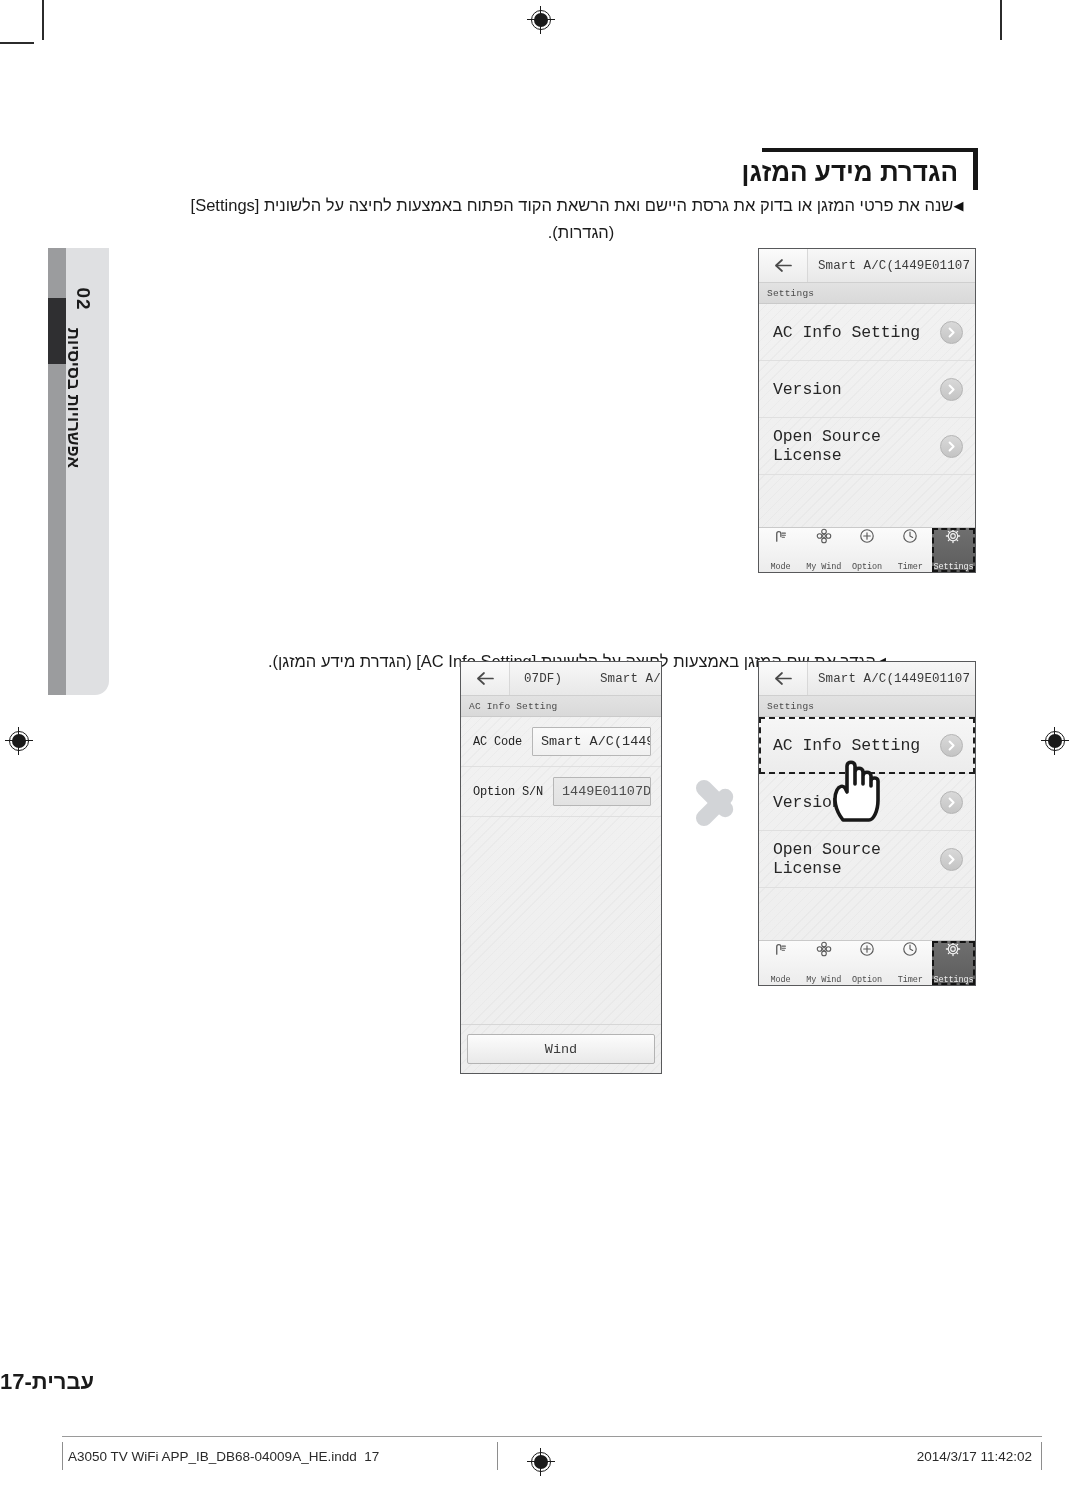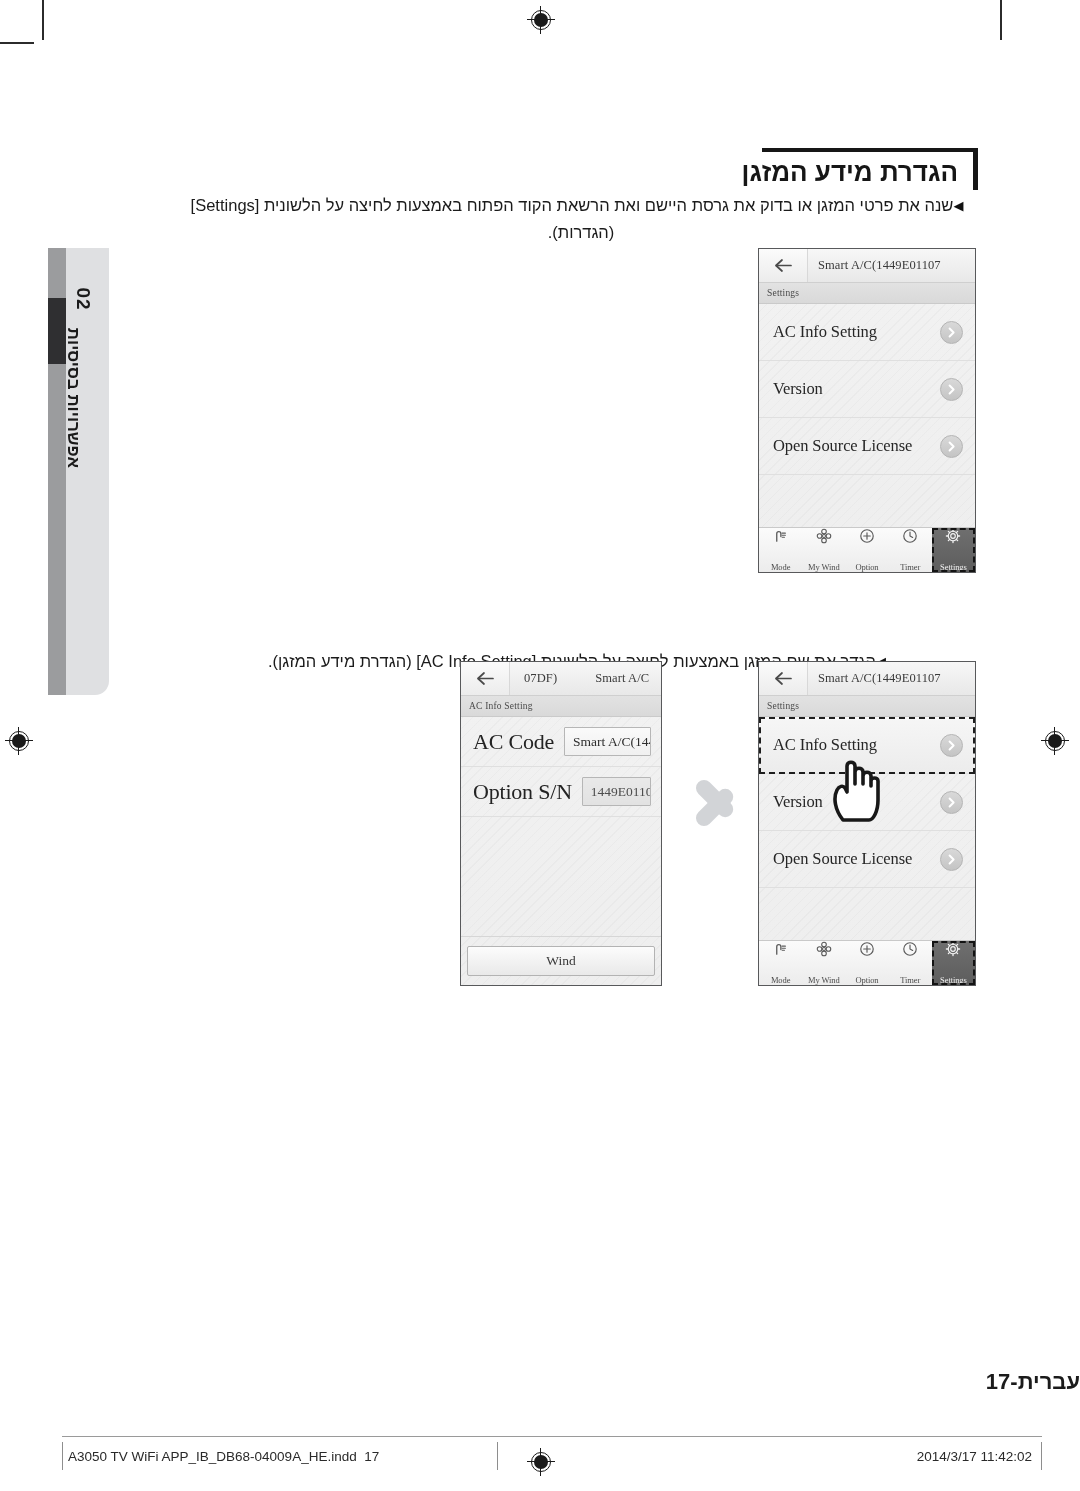--- a/index.html
+++ b/index.html
@@ -197,21 +197,21 @@
     transform-origin: 8px 8px;
   }
 
   
   .phone {
     position: absolute;
     background: #ec4899;
     border: 1.4px solid #58595b;
     box-sizing: border-box;
     overflow: hidden;
-    font-family: Liberation Serif, serif;
+    font-family: Liberation Mono, monospace;
     direction: ltr;
   }
   .phone-body {
     position: absolute;
     left: 0; right: 0; top: 0; bottom: 0;
     background:
       repeating-linear-gradient(-45deg,
         rgba(0,0,0,0.022) 0px,
         rgba(0,0,0,0.022) 1px,
         rgba(0,0,0,0) 1px,
@@ -303,21 +303,21 @@
   .field-row {
     position: relative;
     height: 50px;
     display: flex;
     align-items: center;
     padding: 0 10px 0 12px;
     border-bottom: 1px solid #dfdfdf;
     box-sizing: border-box;
   }
   .field-label {
-    font-size: 22px;
+    font-size: 12px;
     color: #232323;
     white-space: nowrap;
     letter-spacing: -0.2px;
   }
   .field-input {
     margin-left: 10px;
     flex: 1;
     height: 29px;
     background: linear-gradient(180deg,#fafafa 0%,#f0f0f0 100%);
     border: 1px solid #b6b6b6;
@@ -409,21 +409,21 @@
     z-index: 9;
     pointer-events: none;
   }
 
   
   .page-label {
     position: absolute;
     left: 0;
     right: 0;
     top: 1369px;
-    text-align: right;
+    text-align: left;
     font-size: 22px;
     font-weight: bold;
     color: #1b1b1b;
     direction: rtl;
   }
   .print-footer-line {
     position: absolute;
     left: 62px;
     right: 38px;
     top: 1436px;
@@ -588,21 +588,21 @@
         </span>
         <span class="tlabel">Settings</span>
       </div>
     </div>
   </div>
 
   <div class="para para-2">
     <span class="bullet">◀</span><span>הגדר את שם המזגן באמצעות לחיצה על הלשונית [AC Info Setting] (הגדרת מידע המזגן).</span>
   </div>
 
-  <div class="phone" style="left:460px; top:661px; width:202px; height:325px;">
+  <div class="phone" style="left:460px; top:661px; width:202px; height:413px;">
     <div class="phone-body"></div>
     <div class="titlebar">
       <div class="back-btn">
         <svg width="19" height="15" viewBox="0 0 19 15" aria-hidden="true">
           <path d="M8 2 L2 7.5 L8 13" fill="none" stroke="#4a4a4a" stroke-width="1.7" stroke-linecap="round" stroke-linejoin="round"></path>
           <path d="M2.4 7.5 L17 7.5" fill="none" stroke="#4a4a4a" stroke-width="1.7" stroke-linecap="round"></path>
         </svg>
       </div>
       <div class="title-txt split">
         <span>07DF)</span>

